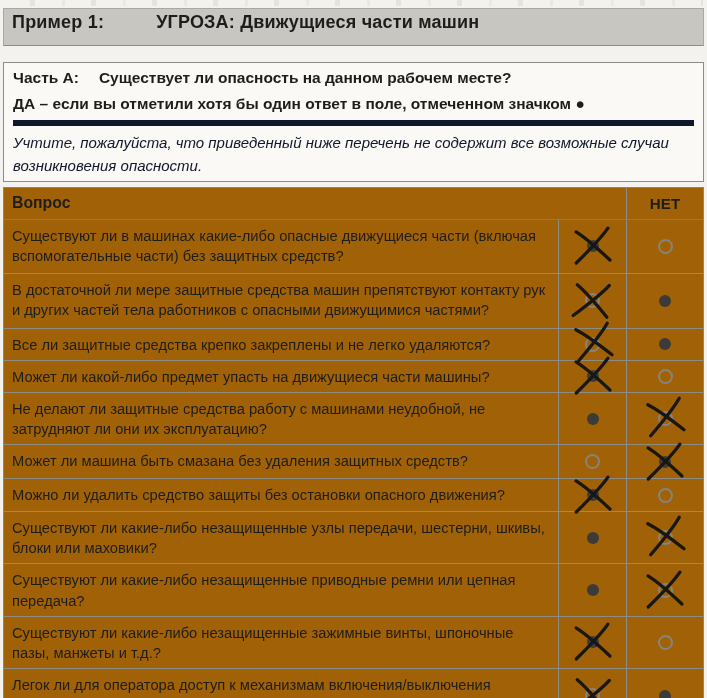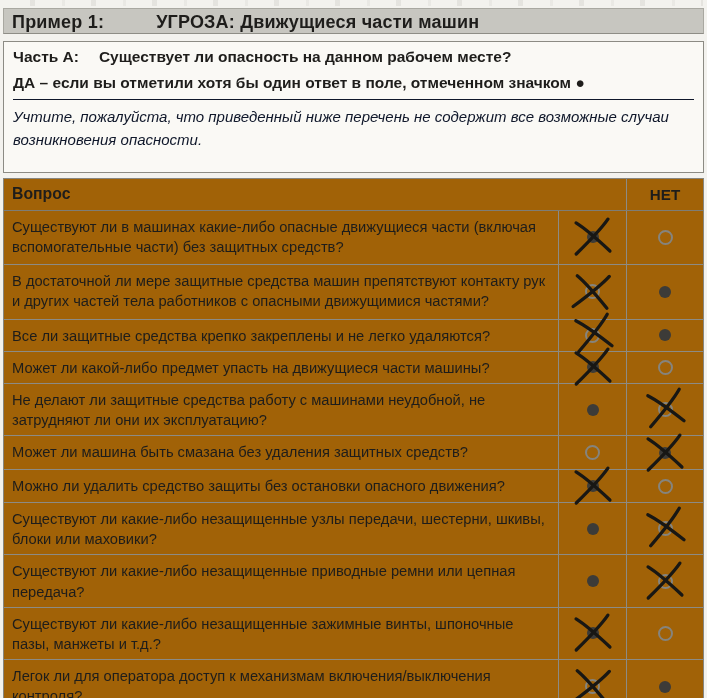--- a/index.html
+++ b/index.html
@@ -15,40 +15,40 @@
   
   .top-artifact{
     height:6px;margin:0 4px;
     background:repeating-linear-gradient(90deg,
       transparent 0 26px, rgba(125,122,114,.22) 26px 31px,
       transparent 31px 58px, rgba(125,122,114,.14) 58px 61px);
     opacity:.55;
   }
 
   .title-bar{
-    margin:2px 3px 7px 3px;
+    margin:2px 3px 16px 3px;
     background:#c7c6c0;
     border:1px solid #a9a8a1;
     border-bottom-color:#8e8d86;
-    padding:3px 8px 0 8px;
+    padding:3px 8px 12px 8px;
     font-size:18px;font-weight:bold;letter-spacing:.2px;
     white-space:nowrap;
   }
   .title-bar .example{margin-right:52px;}
 
   .part-a{
     margin:2px 3px 0 3px;
     border:1px solid #8c8b84;
     background:#faf9f5;
-    padding:6px 9px 21px 9px;
+    padding:6px 9px 4px 9px;
   }
   .pa-line1{font-weight:bold;font-size:15.5px;}
   .pa-line1 .pa-label{margin-right:20px;}
   .pa-line2{font-weight:bold;font-size:15.5px;margin-top:8px;padding-bottom:7px;
-    border-bottom:1px solid #0f172a;}
+    border-bottom:6px solid #0f172a;}
   .pa-note{font-style:italic;font-size:15px;line-height:1.5;margin-top:6px;color:#0f172a;}
 
   .qtable{
     margin:5px 3px 0 3px;
     border:1px solid #87867f;
     border-bottom:none;
     background:#a16207;
   }
   .t-row{display:flex;border-bottom:1px solid #8c8b85;box-sizing:border-box;}
   .q-cell{flex:1;padding:6px 10px 5px 8px;font-size:14.7px;line-height:1.37;box-sizing:border-box;}

